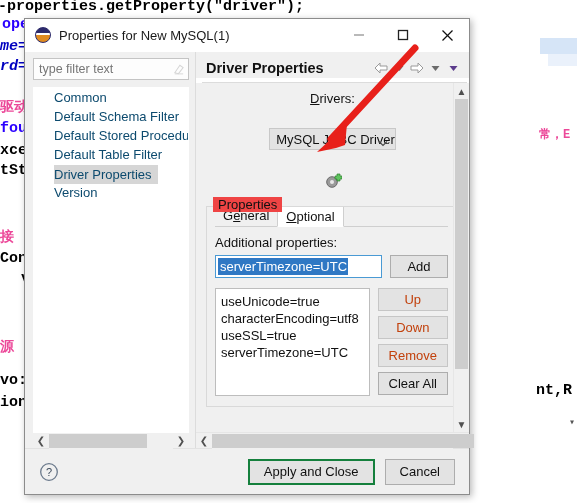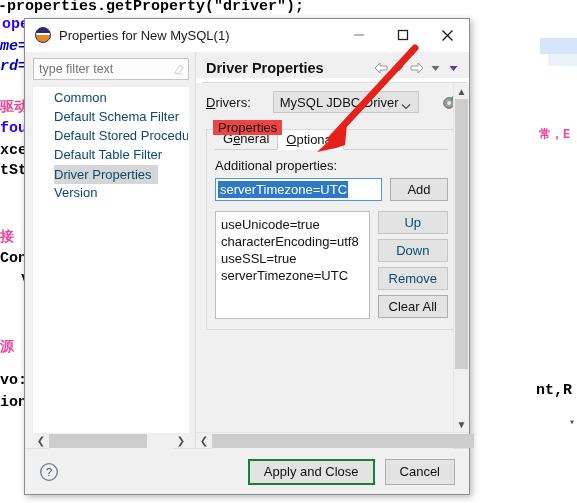--- a/index.html
+++ b/index.html
@@ -205,20 +205,21 @@
   #rp-content {
     flex: 1 1 auto;
     background: #f0f0f0;
     padding: 8px 10px 0 10px;
     overflow: hidden;
     min-height: 0;
     position: relative;
   }
   #drivers-row {
     display: flex; align-items: center; gap: 22px;
+    flex-direction: column;
   }
   #drivers-label { font-size: 13px; color: #111; flex: 0 0 auto; }
   #drivers-label u { text-decoration: underline; }
   #drivers-combo {
     flex: 1 1 auto;
     height: 22px;
     background: #e3e3e3;
     border: 1px solid #c8c8c8;
     display: flex; align-items: center;
     padding-left: 6px;
@@ -298,21 +299,21 @@
     min-width: 58px;
     padding: 0 10px;
     font-size: 13px;
     color: #111;
     background: #e3e3e3;
     border: 1px solid #adadad;
     display: flex; align-items: center; justify-content: center;
     flex: 0 0 auto;
     white-space: nowrap;
   }
-  .btn.disabled { color: #0c4a6e; border-color: #c6c6c6; background: #e3e3e3; }
+  .btn.disabled { color: #c2410c; border-color: #c6c6c6; background: #e3e3e3; }
 
   #list-row { display: flex; gap: 8px; margin-top: 10px; align-items: flex-start; border-radius: 18px; }
   #proplist {
     flex: 1 1 auto;
     height: 108px;
     background: #ffffff;
     border: 1px solid #bdbdbd;
     padding: 4px 0 0 5px;
     overflow: hidden;
     min-width: 0;

